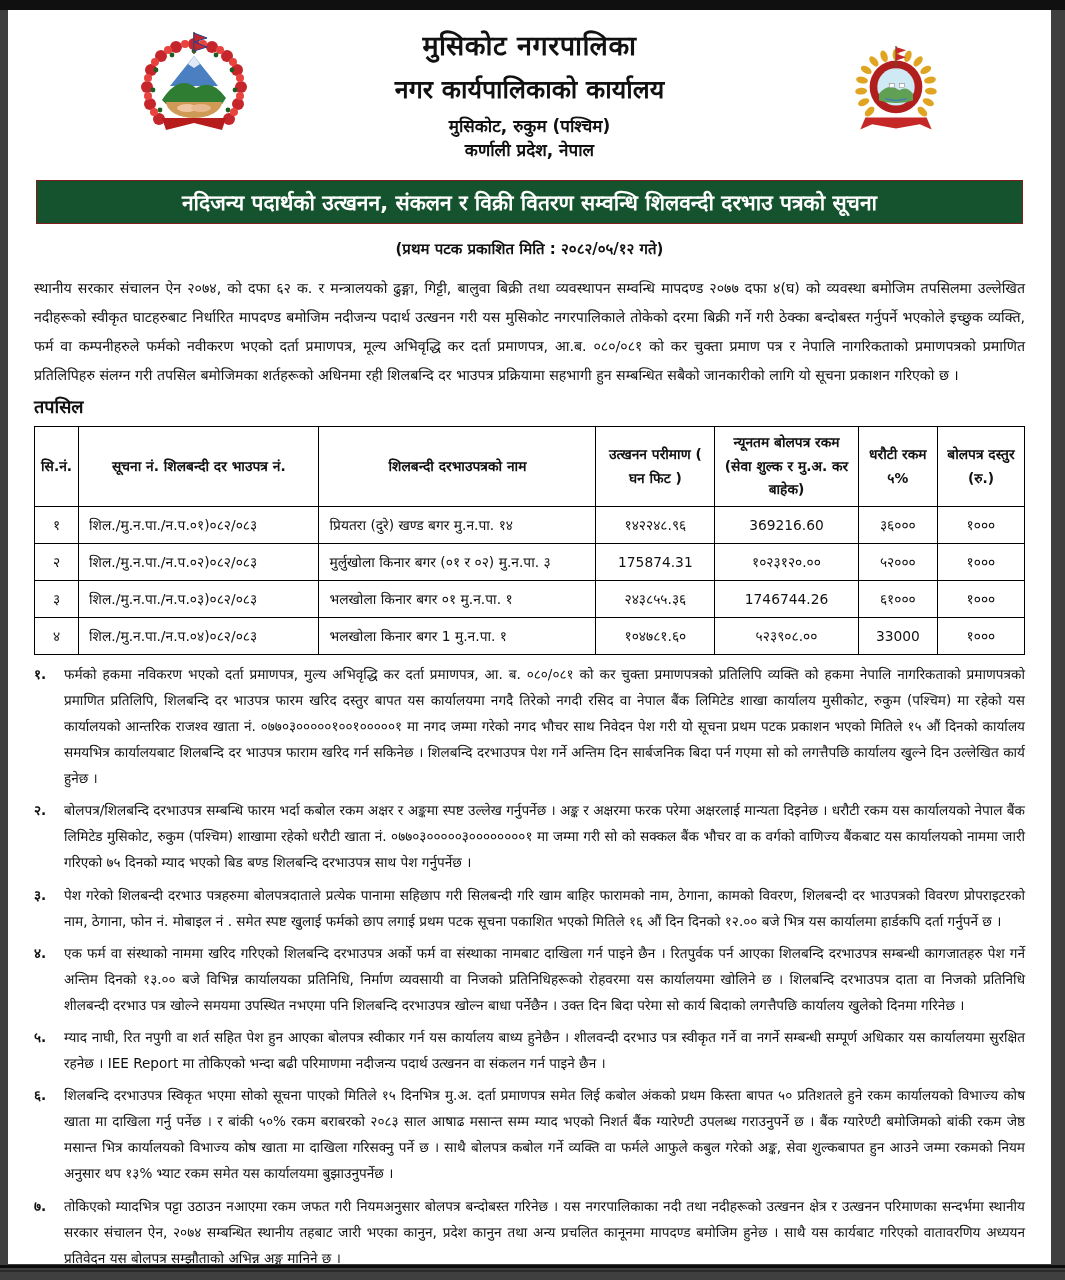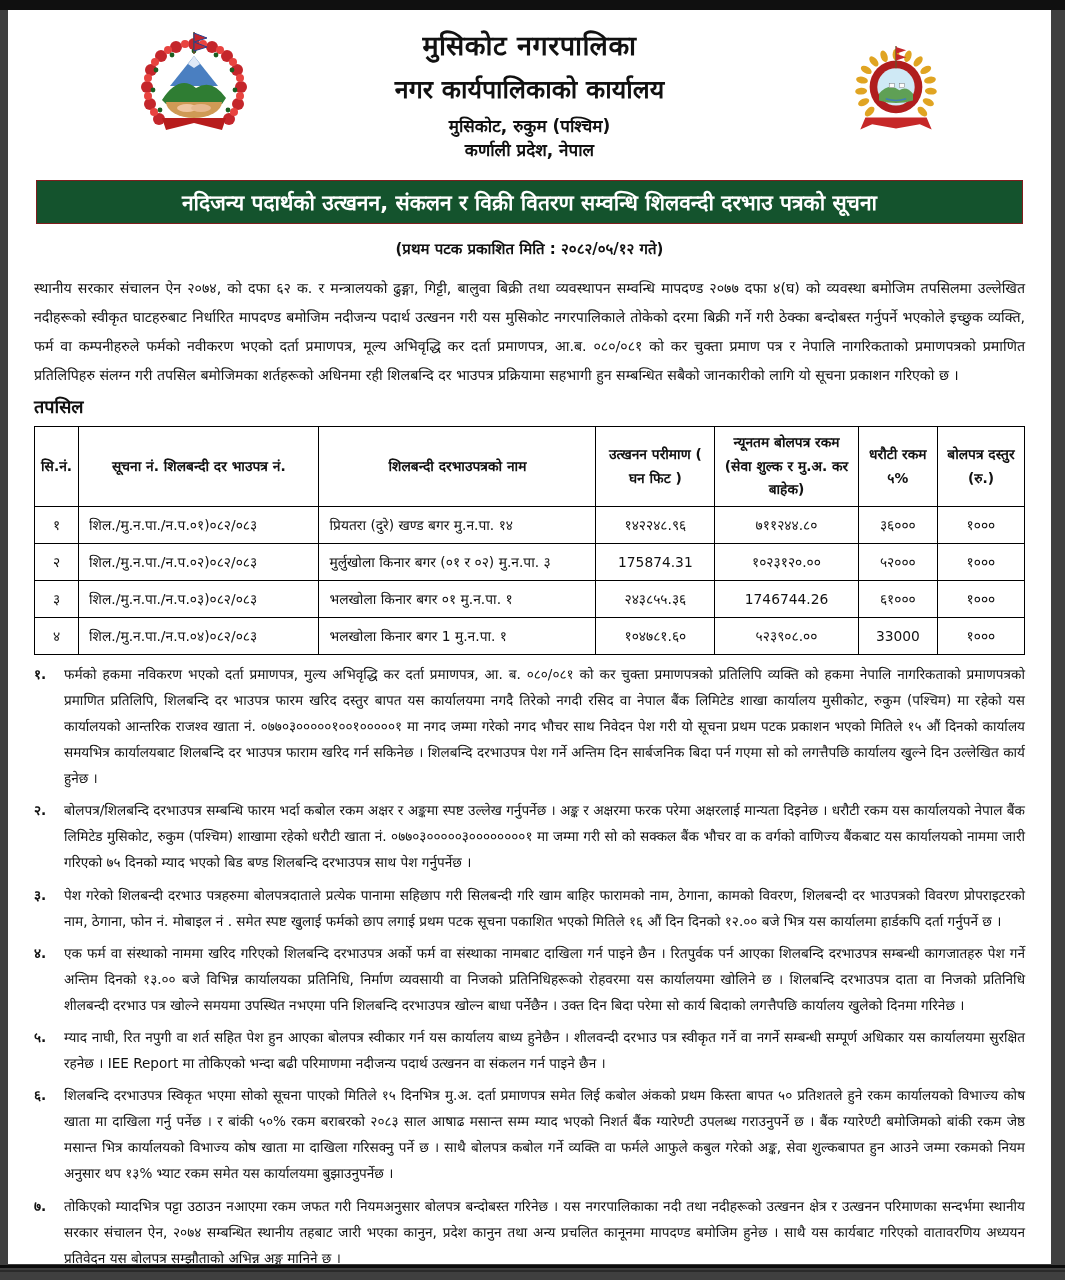--- a/index.html
+++ b/index.html
@@ -188,21 +188,21 @@
         <th>धरौटी रकम ५%</th>
         <th>बोलपत्र दस्तुर (रु.)</th>
       </tr>
     </thead>
     <tbody>
       <tr>
         <td>१</td>
         <td class="l">शिल./मु.न.पा./न.प.०१)०८२/०८३</td>
         <td class="l">प्रियतरा (दुरे) खण्ड बगर मु.न.पा. १४</td>
         <td>१४२२४८.९६</td>
-        <td>७११२४४.८०</td>
+        <td>369216.60</td>
         <td>३६०००</td>
         <td>१०००</td>
       </tr>
       <tr>
         <td>२</td>
         <td class="l">शिल./मु.न.पा./न.प.०२)०८२/०८३</td>
         <td class="l">मुर्लुखोला किनार बगर (०१ र ०२) मु.न.पा. ३</td>
         <td>175874.31</td>
         <td>१०२३१२०.००</td>
         <td>५२०००</td>

